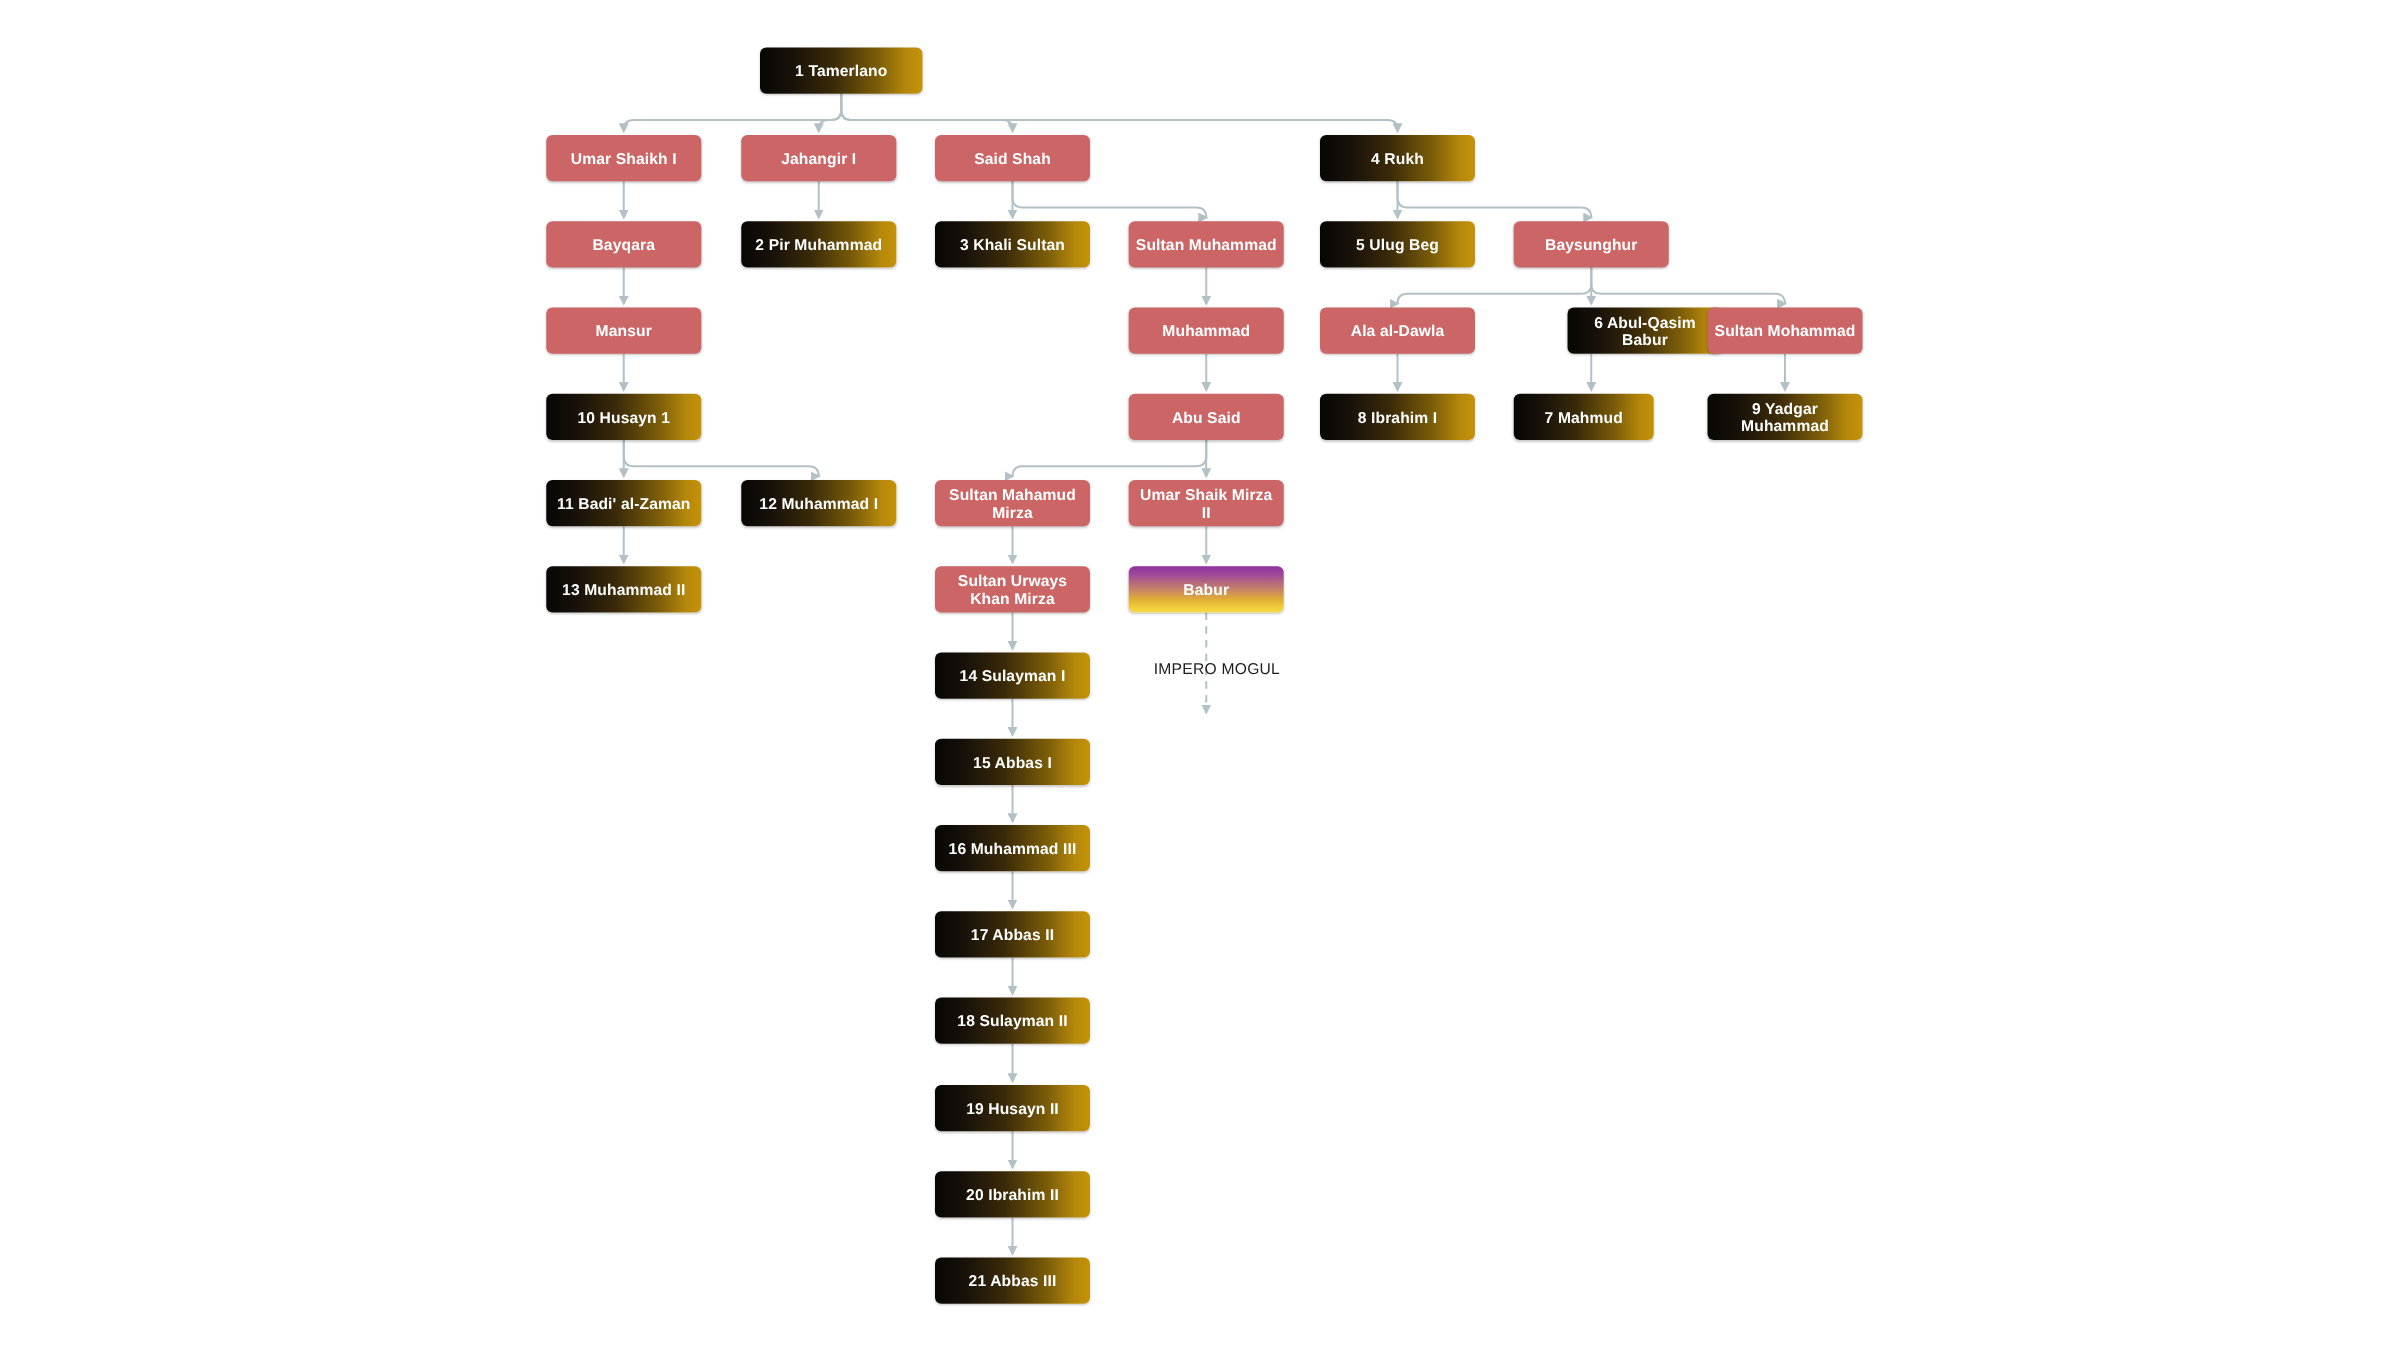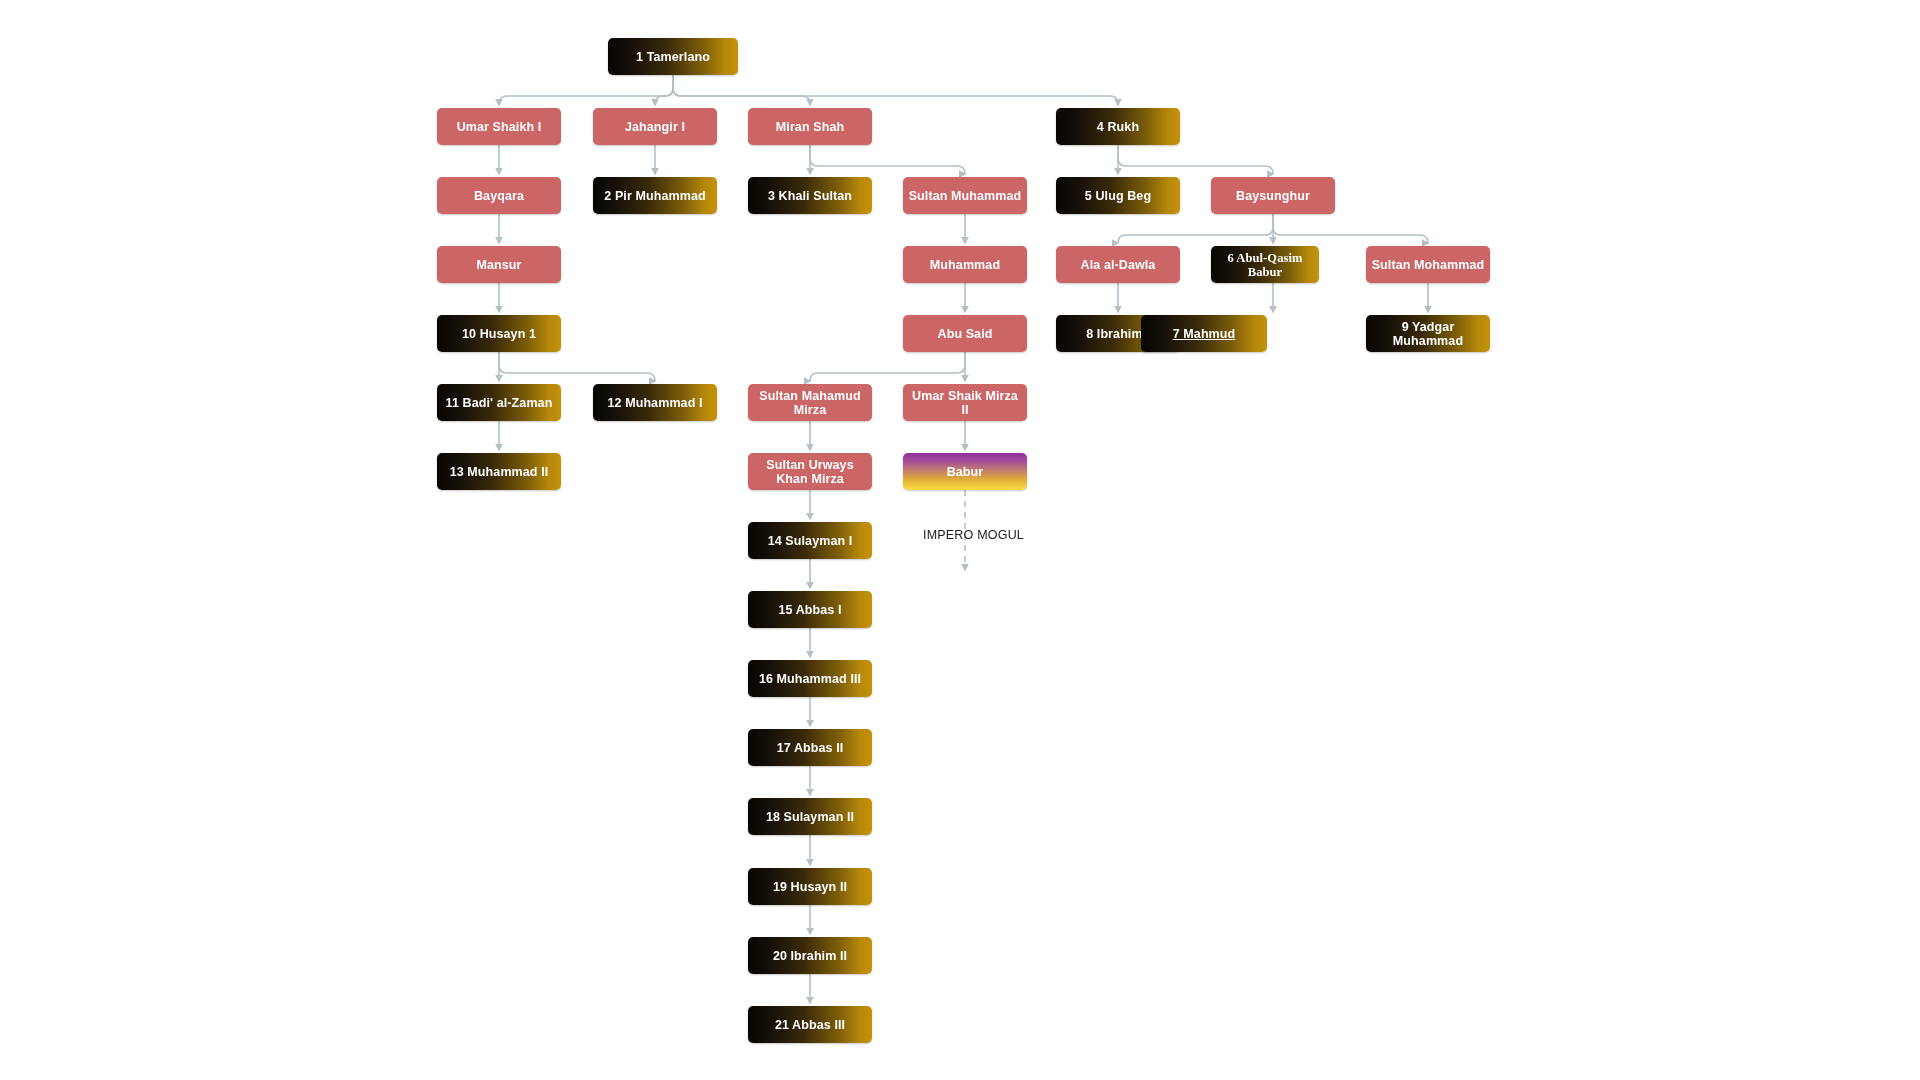--- a/index.html
+++ b/index.html
@@ -127,21 +127,21 @@
       <div class="node gold" style="left: 608px; top: 38px; width: 130px; height: 37px;">
         <span>1 Tamerlano</span>
       </div>
       <div class="node rose" style="left: 437px; top: 108px; width: 124px; height: 37px;">
         <span>Umar Shaikh I</span>
       </div>
       <div class="node rose" style="left: 593px; top: 108px; width: 124px; height: 37px; justify-content: center;">
         <span>Jahangir I</span>
       </div>
       <div class="node rose" style="left: 748px; top: 108px; width: 124px; height: 37px;">
-        <span>Miran Shah</span>
+        <span>Said Shah</span>
       </div>
       <div class="node gold" style="left: 1056px; top: 108px; width: 124px; height: 37px;">
         <span>4 Rukh</span>
       </div>
       <div class="node rose" style="left: 437px; top: 177px; width: 124px; height: 37px;">
         <span>Bayqara</span>
       </div>
       <div class="node gold" style="left: 593px; top: 177px; width: 124px; height: 37px;">
         <span>2 Pir Muhammad</span>
       </div>
@@ -159,36 +159,36 @@
       </div>
       <div class="node rose" style="left: 437px; top: 246px; width: 124px; height: 37px;">
         <span>Mansur</span>
       </div>
       <div class="node rose" style="left: 903px; top: 246px; width: 124px; height: 37px;">
         <span>Muhammad</span>
       </div>
       <div class="node rose" style="left: 1056px; top: 246px; width: 124px; height: 37px; justify-content: center;">
         <span>Ala al-Dawla</span>
       </div>
-      <div class="node gold" style="left: 1211px; top: 246px; width: 108px; height: 37px; font-family: Liberation Serif, serif;">
+      <div class="node gold" style="left: 1254px; top: 246px; width: 124px; height: 37px;">
         <span>6 Abul-Qasim Babur</span>
       </div>
       <div class="node rose" style="left: 1366px; top: 246px; width: 124px; height: 37px;">
         <span>Sultan Mohammad</span>
       </div>
       <div class="node gold" style="left: 437px; top: 315px; width: 124px; height: 37px;">
         <span>10 Husayn 1</span>
       </div>
       <div class="node rose" style="left: 903px; top: 315px; width: 124px; height: 37px;">
         <span>Abu Said</span>
       </div>
       <div class="node gold" style="left: 1056px; top: 315px; width: 124px; height: 37px;">
         <span>8 Ibrahim I</span>
       </div>
-      <div class="node gold" style="left: 1141px; top: 315px; width: 126px; height: 37px; text-decoration: underline;">
+      <div class="node gold" style="left: 1211px; top: 315px; width: 112px; height: 37px;">
         <span>7 Mahmud</span>
       </div>
       <div class="node gold" style="left: 1366px; top: 315px; width: 124px; height: 37px;">
         <span>9 Yadgar Muhammad</span>
       </div>
       <div class="node gold" style="left: 437px; top: 384px; width: 124px; height: 37px;">
         <span>11 Badi' al-Zaman</span>
       </div>
       <div class="node gold" style="left: 593px; top: 384px; width: 124px; height: 37px;">
         <span>12 Muhammad I</span>

